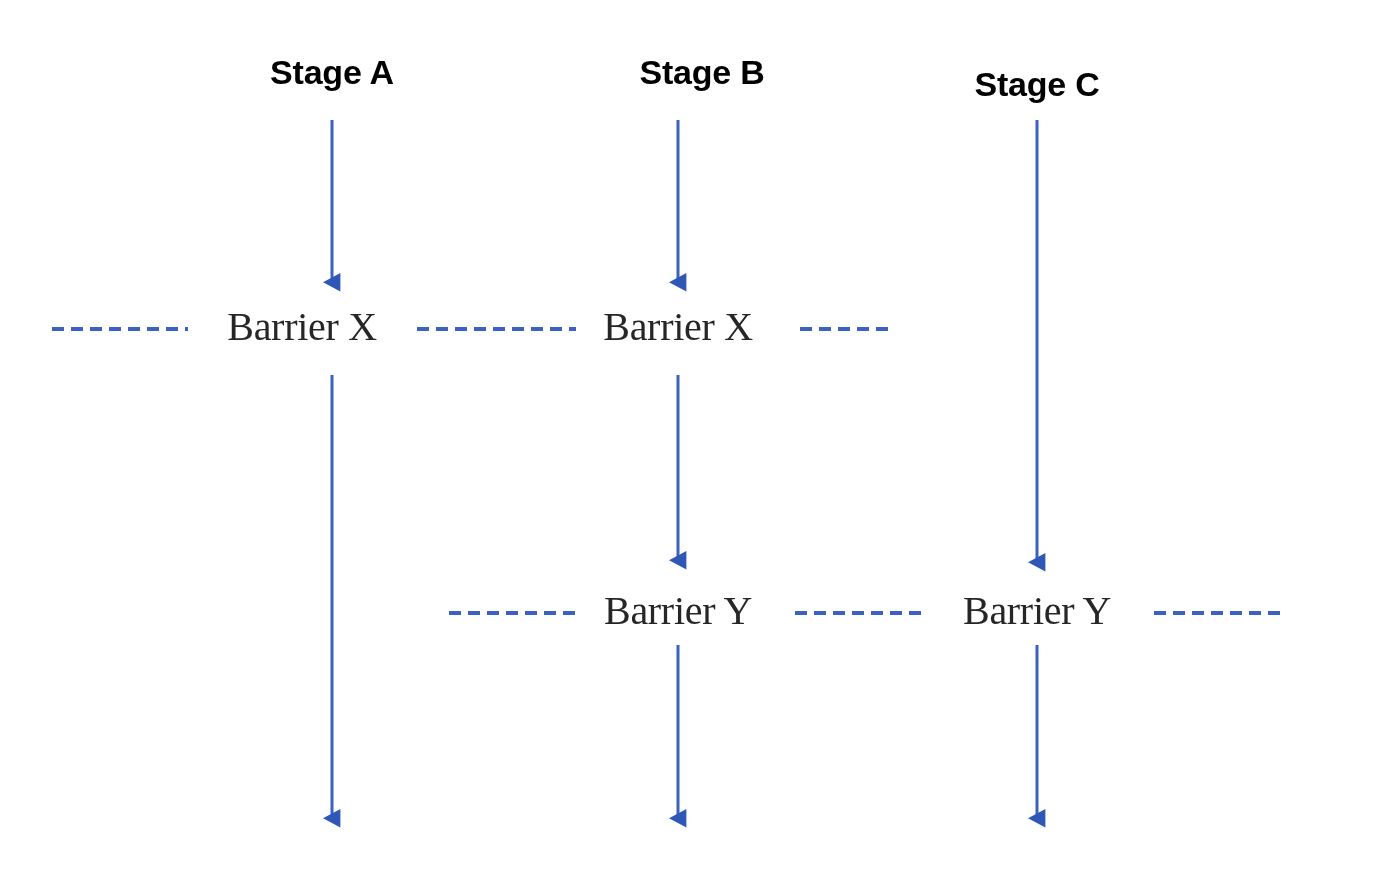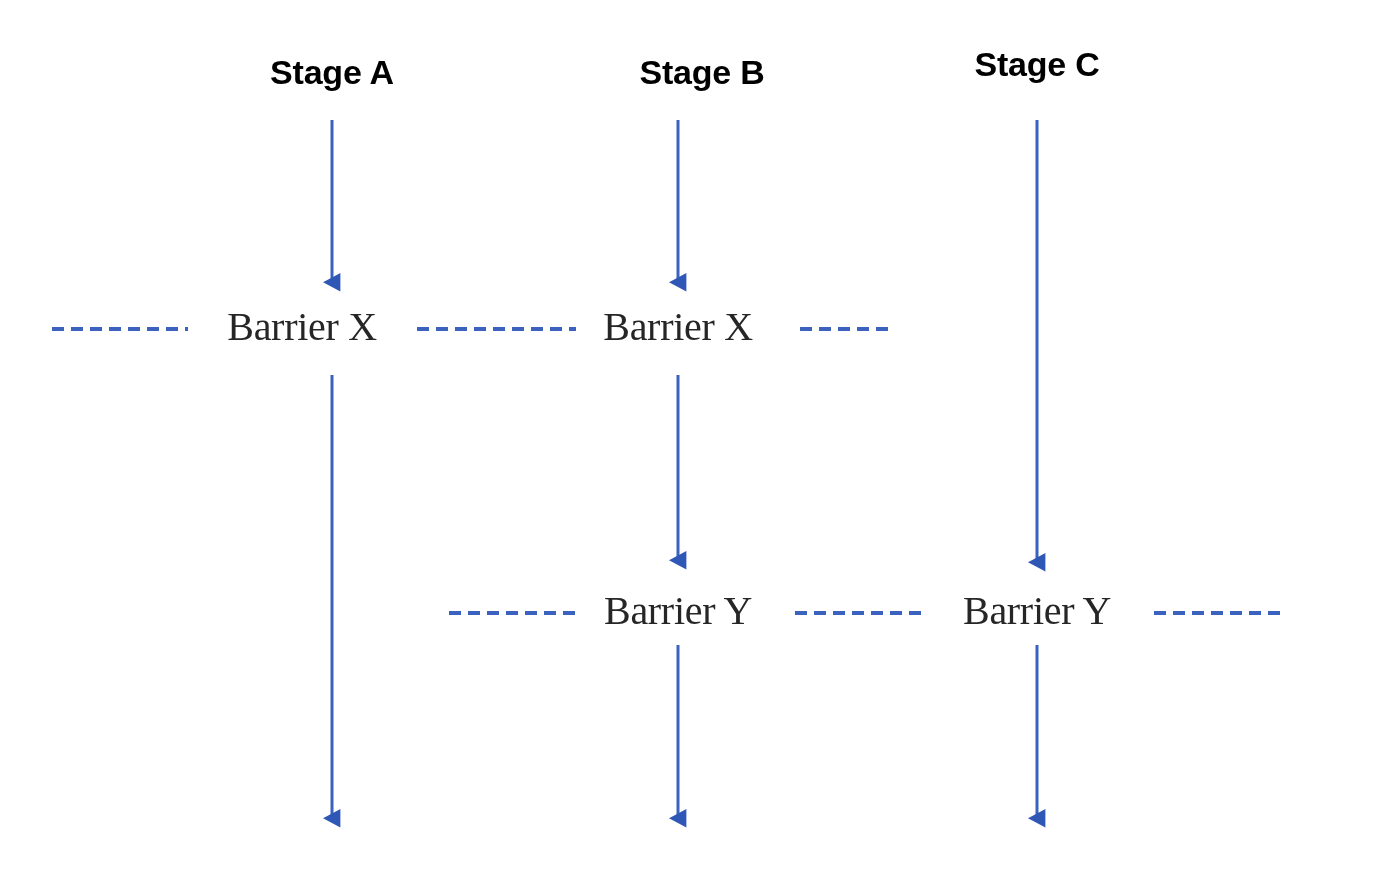--- a/index.html
+++ b/index.html
@@ -76,21 +76,21 @@
         <line x1="800" y1="329" x2="890" y2="329" stroke="#3B62BF" stroke-width="4" stroke-dasharray="12 7" stroke-linecap="butt" id="dash-x-right-edge"></line>
         <line x1="449" y1="613" x2="576" y2="613" stroke="#3B62BF" stroke-width="4" stroke-dasharray="12 7" stroke-linecap="butt" id="dash-y-left-edge"></line>
         <line x1="795" y1="613" x2="928" y2="613" stroke="#3B62BF" stroke-width="4" stroke-dasharray="12 7" stroke-linecap="butt" id="dash-y-b-to-c"></line>
         <line x1="1154" y1="613" x2="1282" y2="613" stroke="#3B62BF" stroke-width="4" stroke-dasharray="12 7" stroke-linecap="butt" id="dash-y-right-edge"></line>
       </g>
   </svg>
 
   <div id="headers-layer">
       <div class="stage-header" style="left: 332px; top: 48px;">Stage A</div>
       <div class="stage-header" style="left: 678px; top: 48px; margin-left: 24px;">Stage B</div>
-      <div class="stage-header" style="left: 1037px; top: 40px;">Stage C</div>
+      <div class="stage-header" style="left: 1037px; top: 60px;">Stage C</div>
     </div>
   <div id="barriers-layer">
       <div class="barrier-label" style="left: 302px; top: 304px;">Barrier X</div>
       <div class="barrier-label" style="left: 678px; top: 304px;">Barrier X</div>
       <div class="barrier-label" style="left: 678px; top: 588px;">Barrier Y</div>
       <div class="barrier-label" style="left: 1037px; top: 588px;">Barrier Y</div>
     </div>
 
 </div>
 

